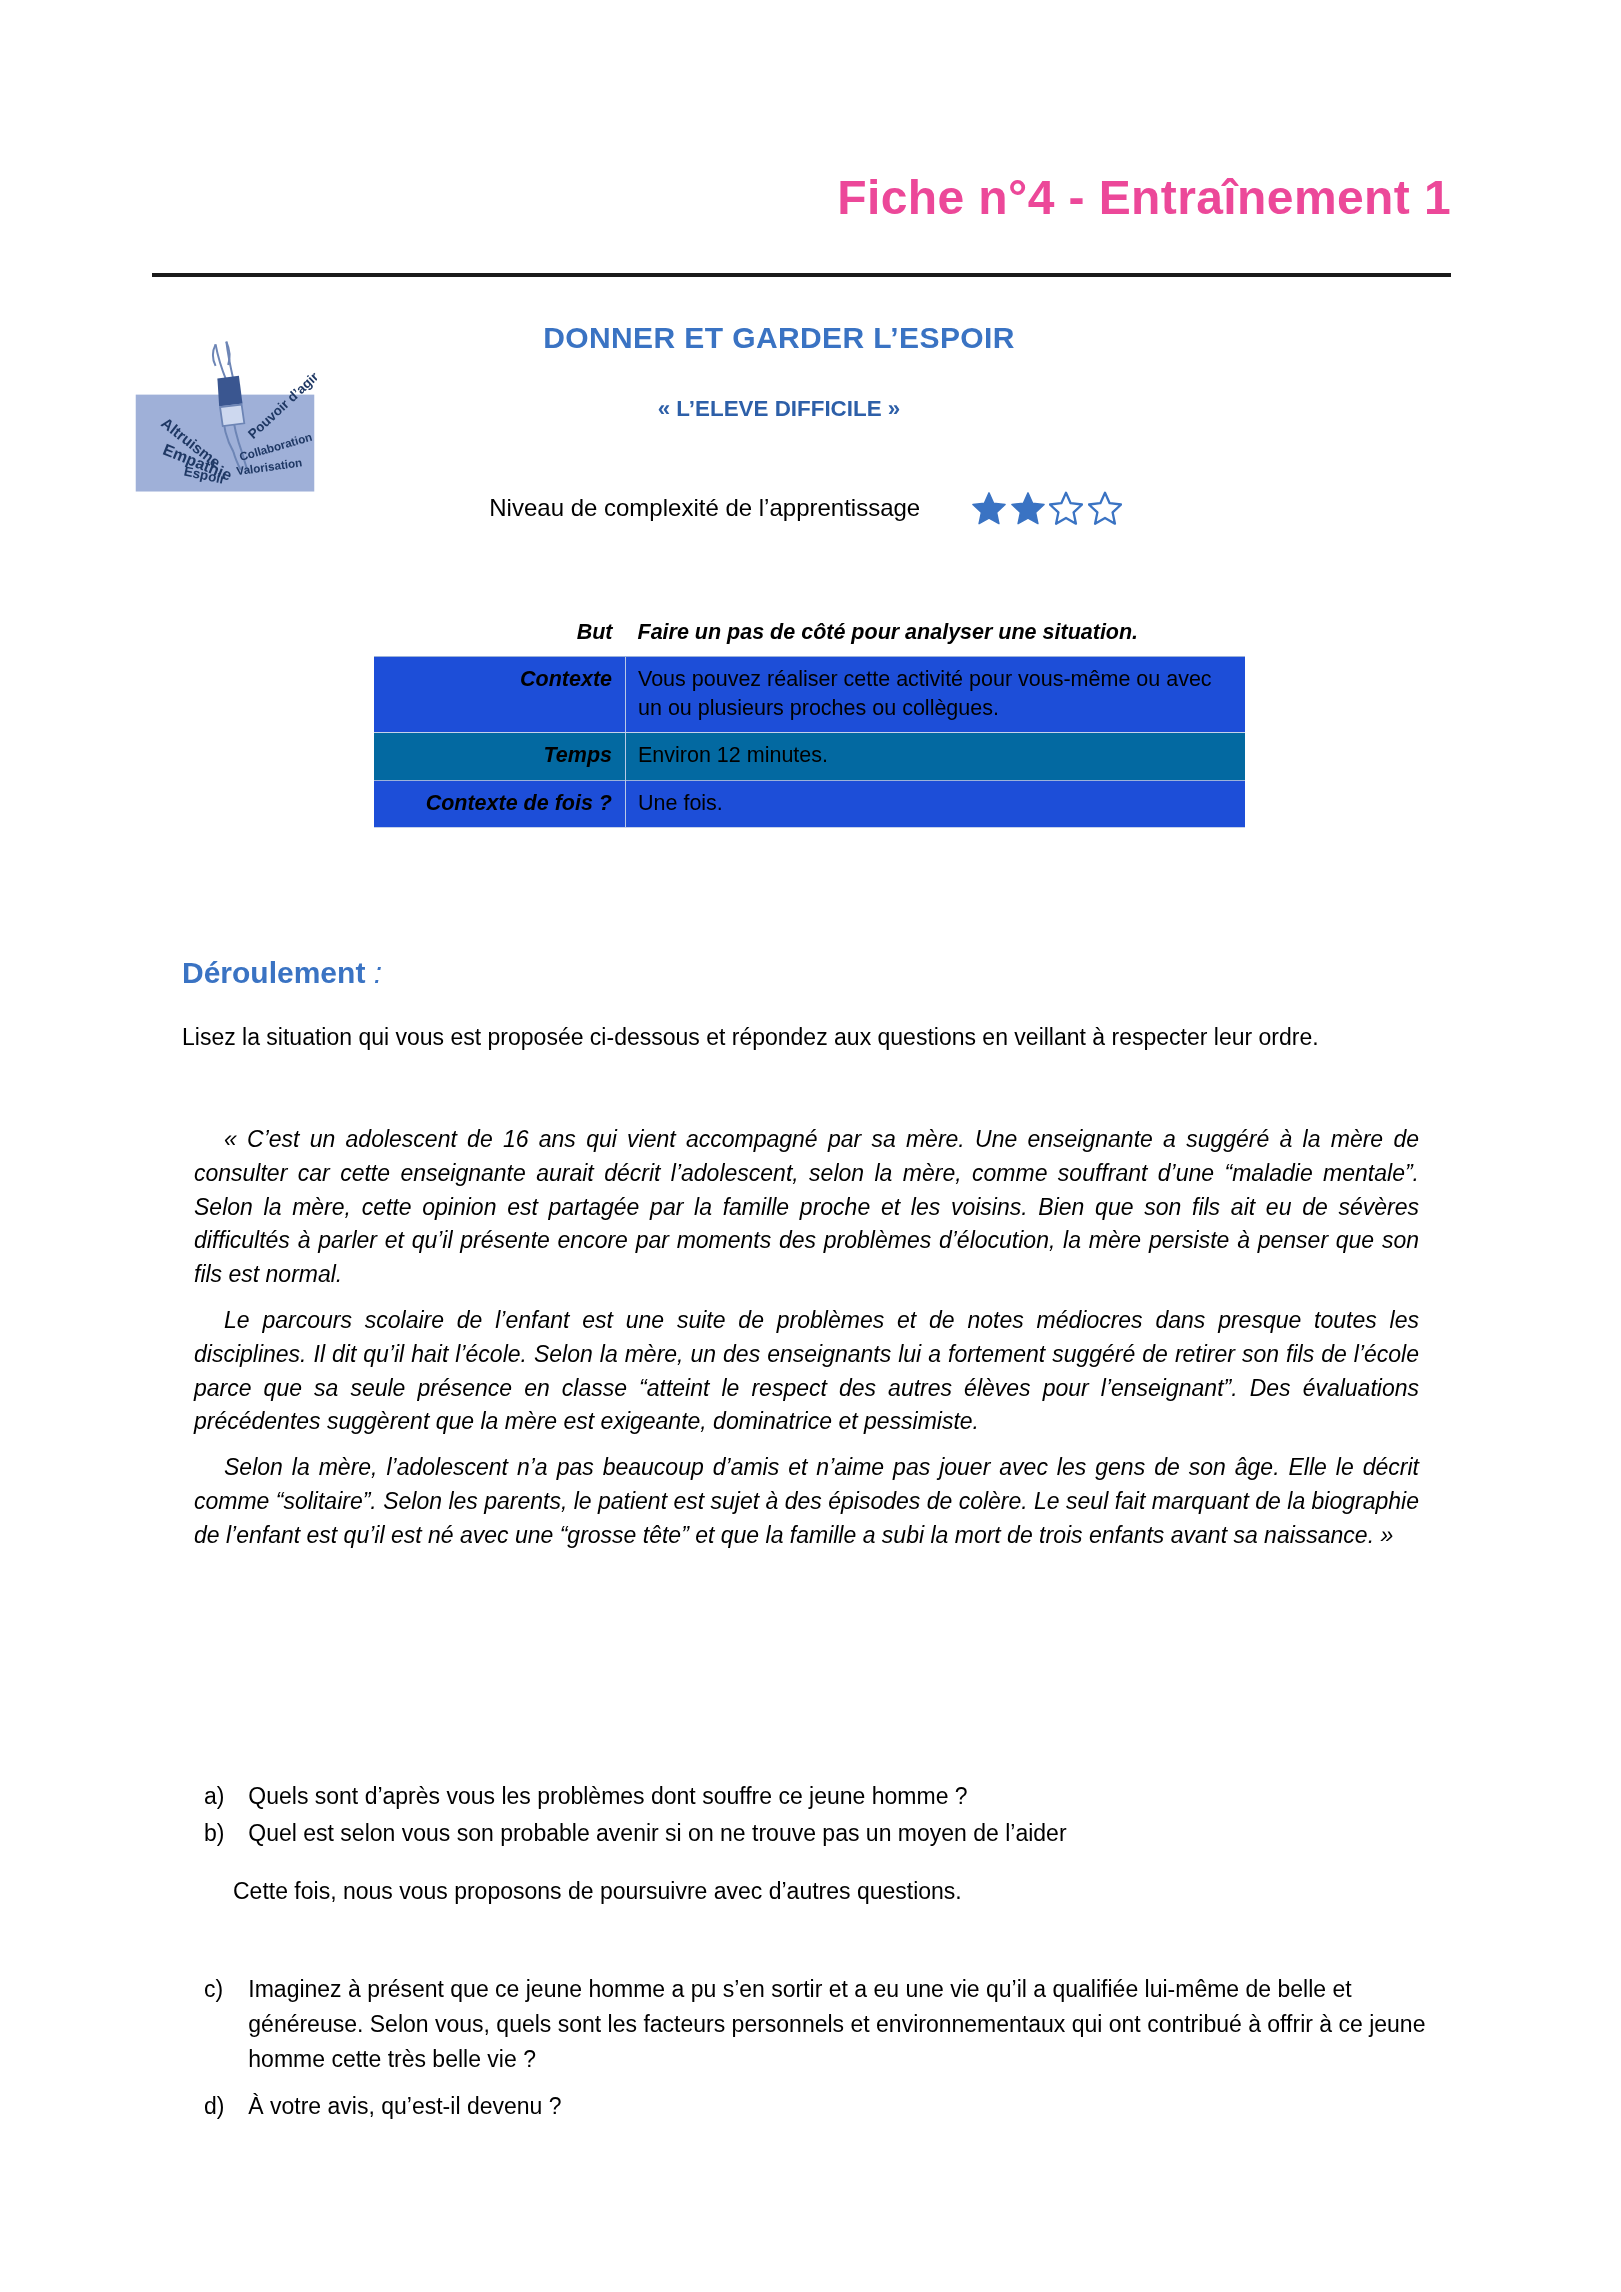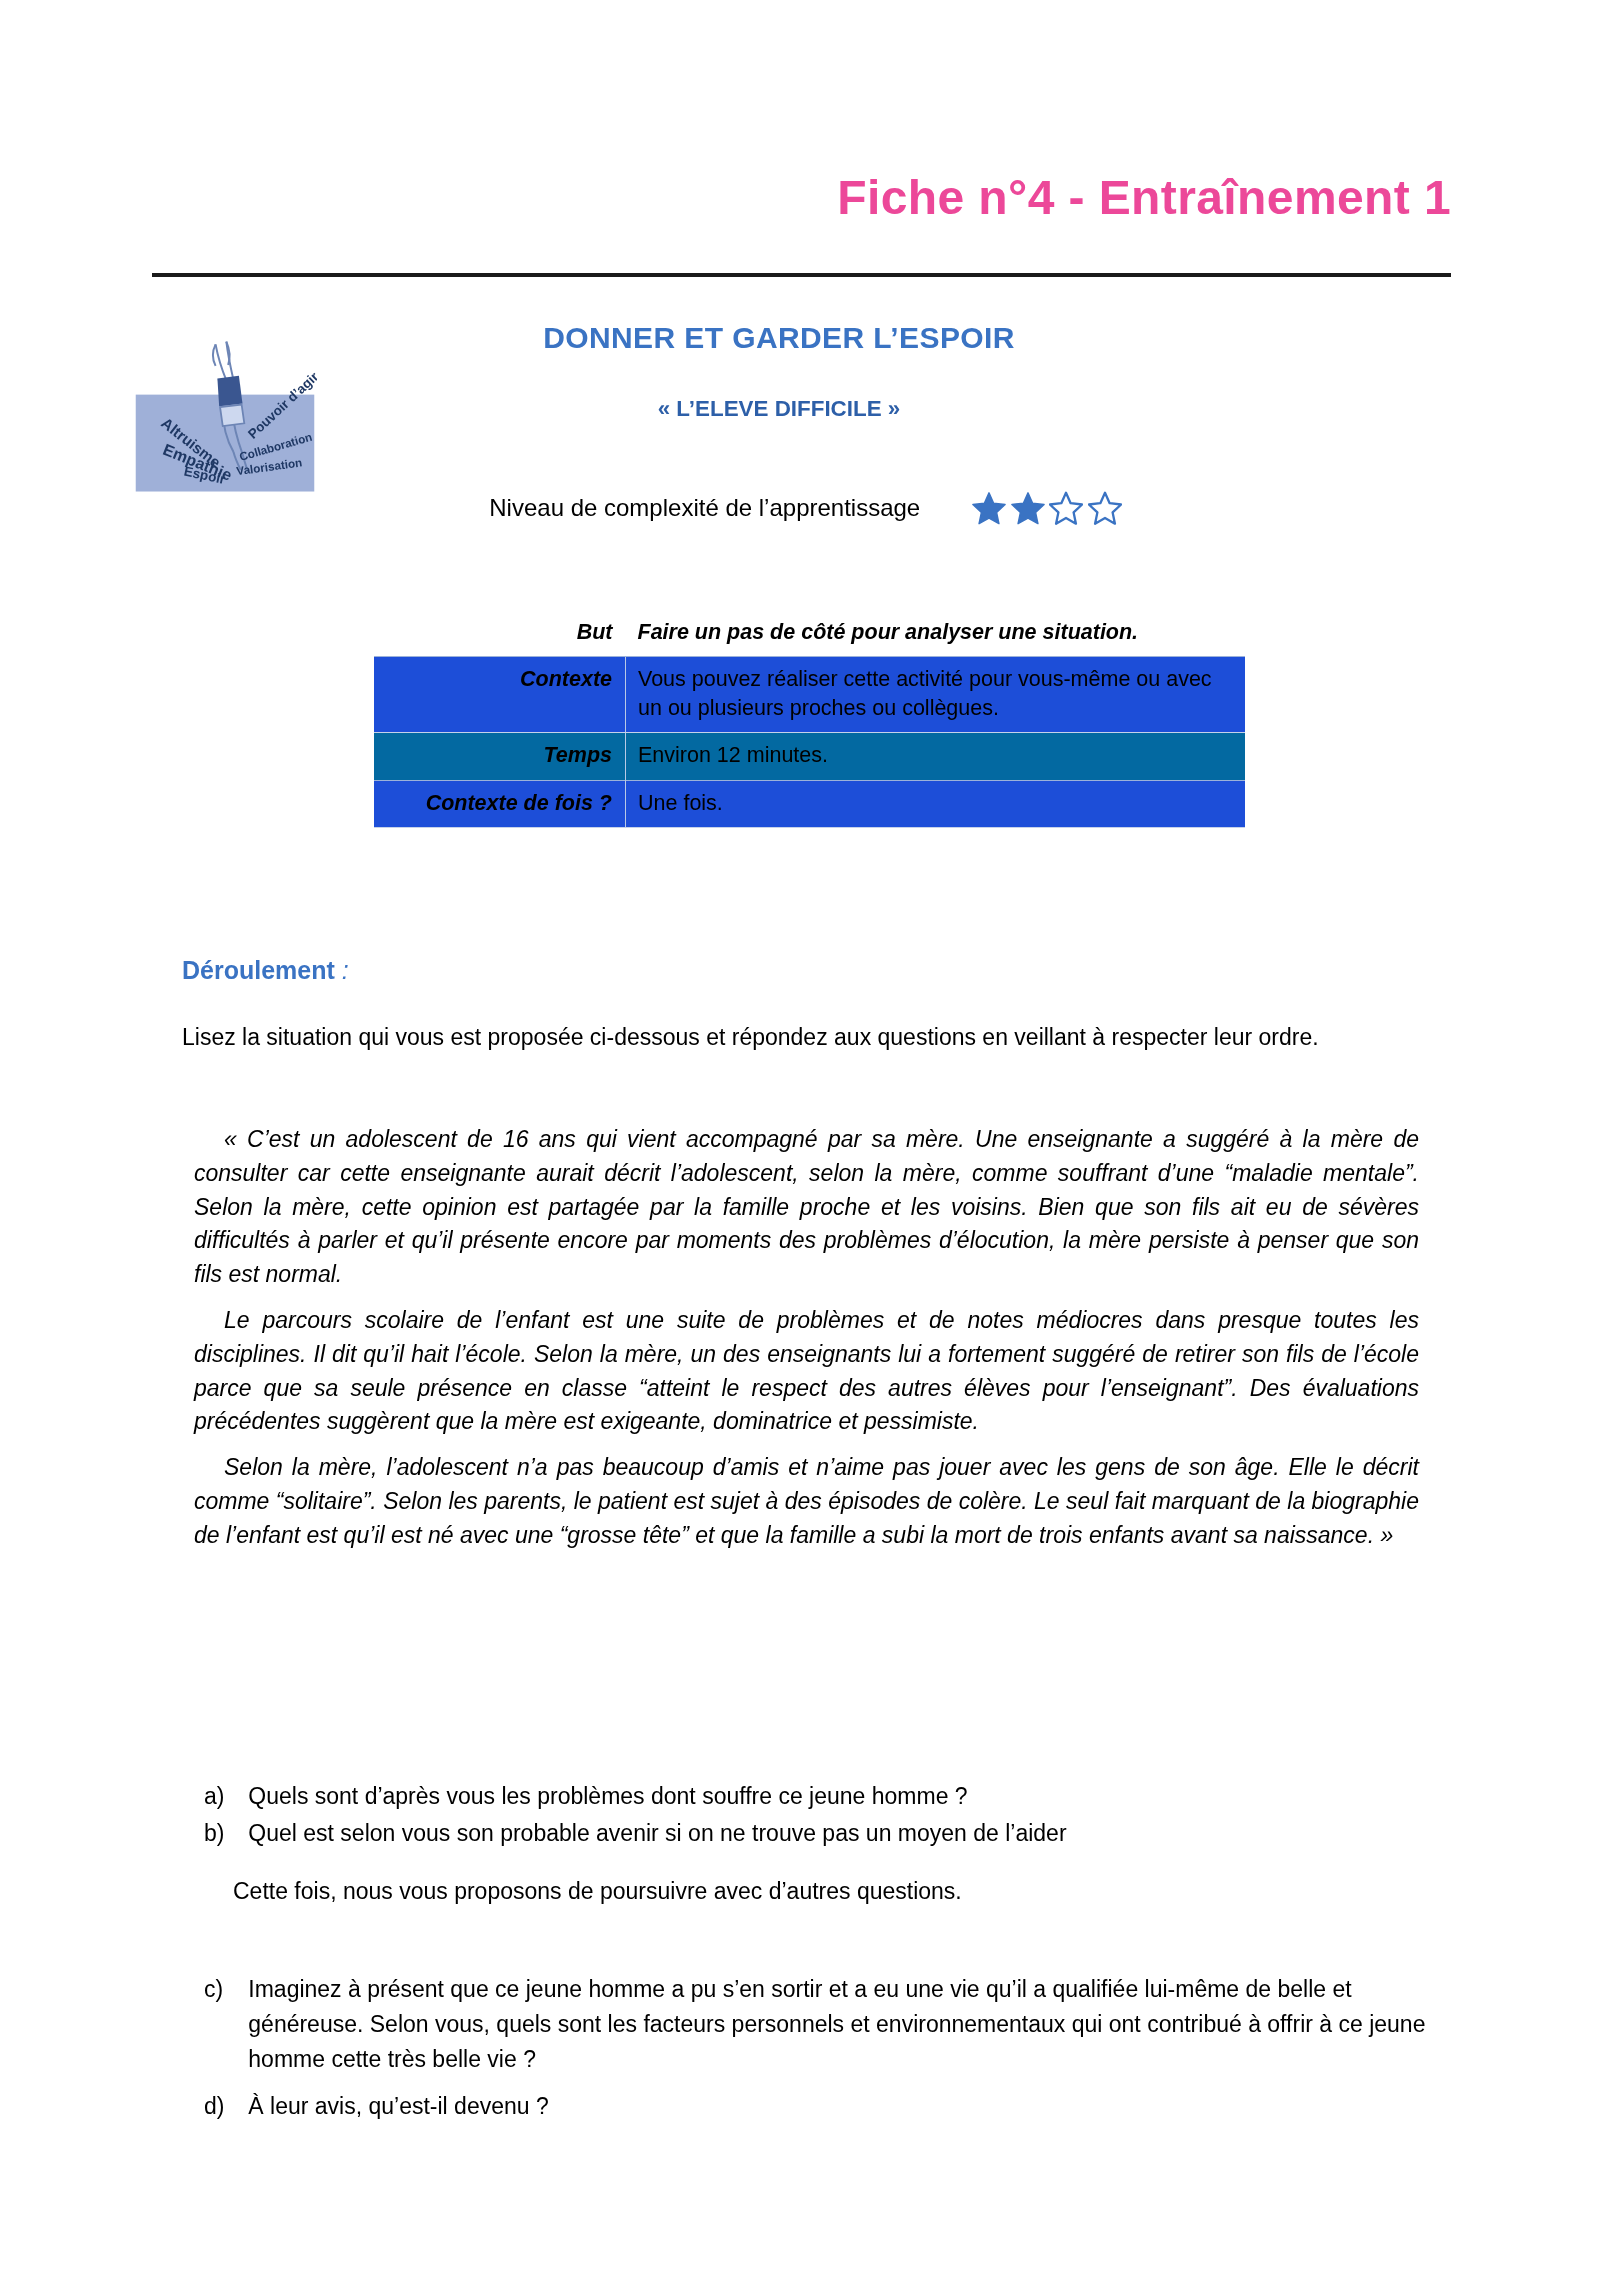--- a/index.html
+++ b/index.html
@@ -151,21 +151,21 @@
     width: 100px;
     height: 100px;
   }
   .bicep-icon svg { display: block; }
 
   
   .deroulement {
     position: absolute;
     left: 182px;
     top: 956px;
-    font-size: 25px;
+    font-size: 30px;
     font-weight: bold;
     color: #3A73C3;
     white-space: nowrap;
   }
   .deroulement .colon {
     font-weight: normal;
     font-style: italic;
   }
 
   .intro {
@@ -371,18 +371,18 @@
 
   <div class="interlude">Cette fois, nous vous proposons de poursuivre avec d’autres questions.</div>
 
   <div class="qlist-b" id="qlist-b">
       <div class="qitem">
         <span class="qmark">c)</span>
         <span class="qtext">Imaginez à présent que ce jeune homme a pu s’en sortir et a eu une vie qu’il a qualifiée lui-même de belle et généreuse. Selon vous, quels sont les facteurs personnels et environnementaux qui ont contribué à offrir à ce jeune homme cette très belle vie ?</span>
       </div>
       <div class="qitem">
         <span class="qmark">d)</span>
-        <span class="qtext">À leur avis, qu’est-il devenu ?</span>
+        <span class="qtext">À votre avis, qu’est-il devenu ?</span>
       </div>
     </div>
 
 </div>
 
 
 </body></html>

